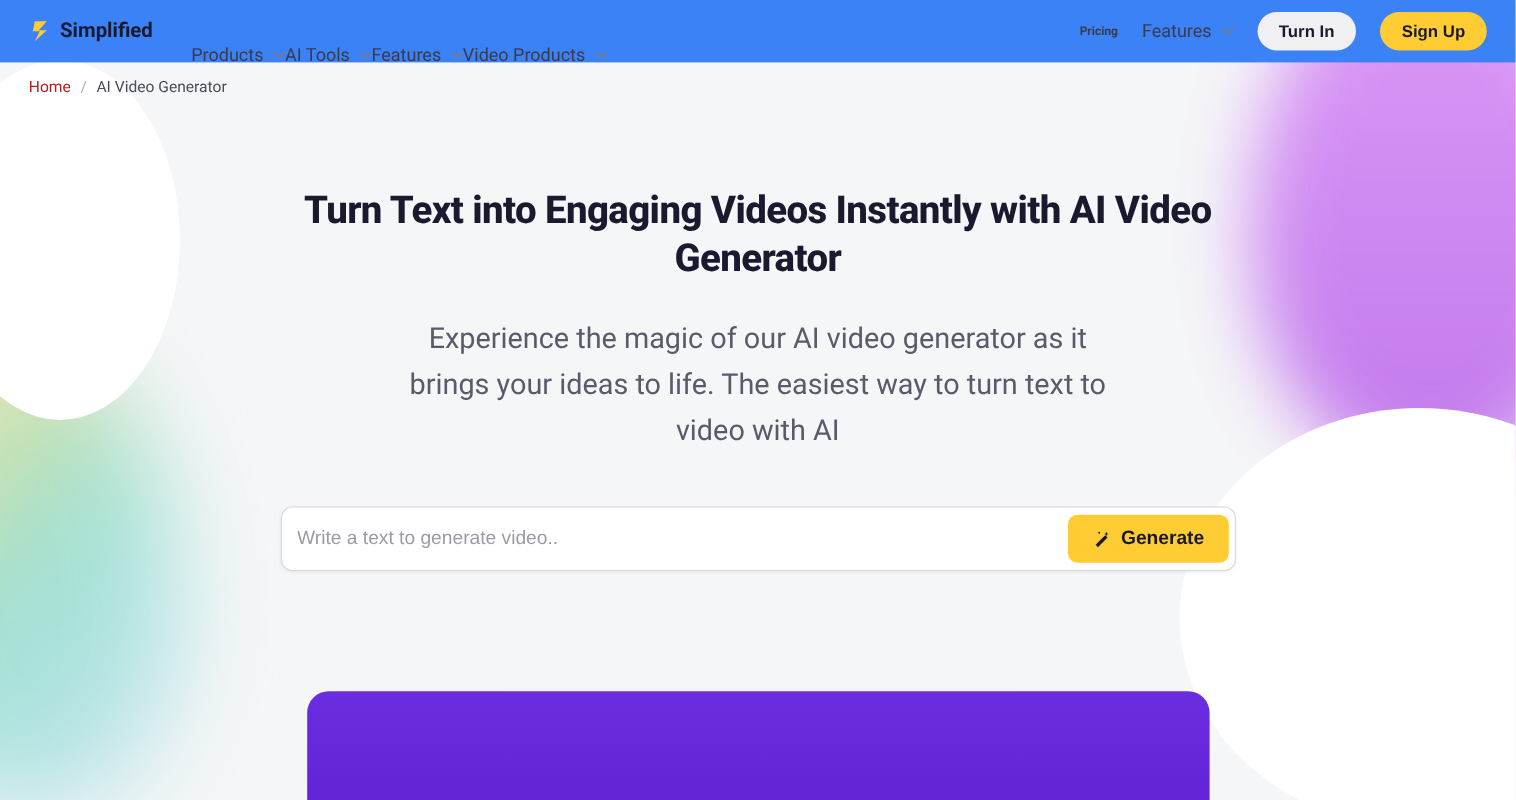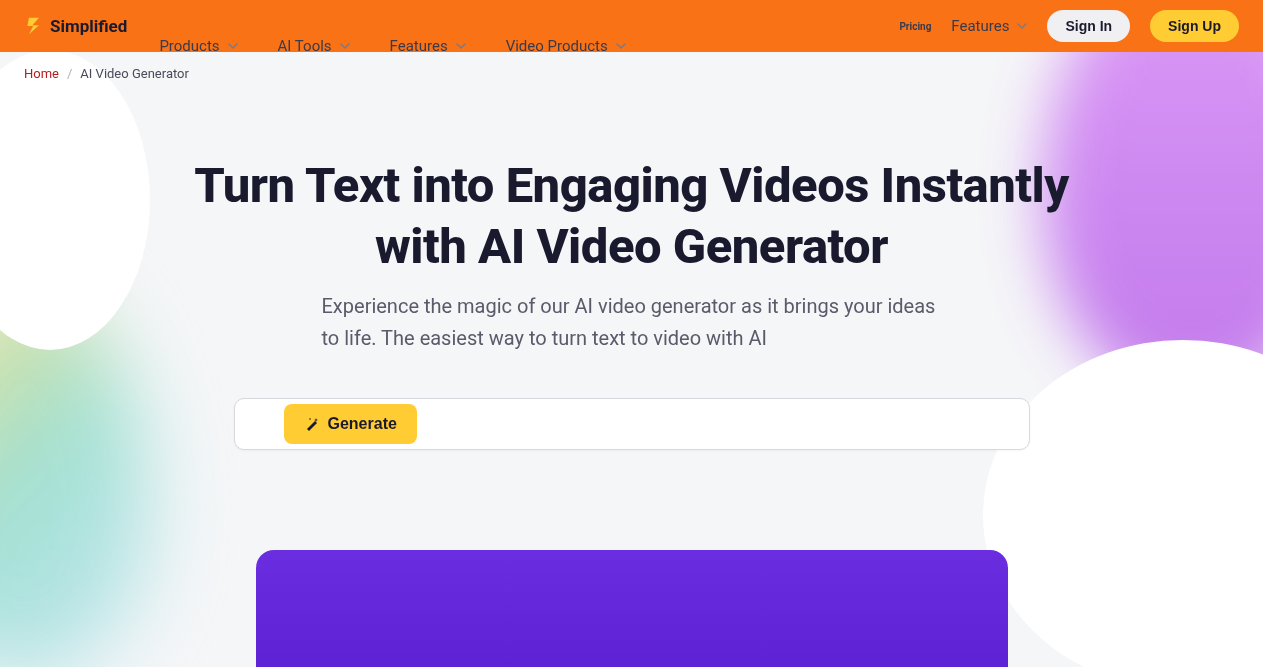--- a/index.html
+++ b/index.html
@@ -55,21 +55,21 @@
   height: 350px;
   background: white;
   border-radius: 50%;
   z-index: 1;
 }
 
 
 .header {
   position: relative;
   z-index: 10;
-  background: #f97316;
+  background: #3b82f6;
   height: 52px;
   display: flex;
   align-items: center;
   padding: 16px 24px;
 }
 .logo {
   display: flex;
   align-items: center;
   gap: 6px;
   margin-right: 32px;
@@ -78,21 +78,20 @@
   width: 20px;
   height: 20px;
 }
 .logo-text {
   font-weight: 700;
   font-size: 17px;
   color: #1a1a2e;
 }
 .nav-left {
   display: flex;
-  gap: 40px;
   margin-top: 40px;
 }
 .nav-item {
   display: flex;
   align-items: center;
   gap: 8px;
   font-size: 15px;
   color: #3a3a4a;
   cursor: pointer;
 }
@@ -161,33 +160,33 @@
 .main {
   position: relative;
   z-index: 5;
   width: 100%;
   display: flex;
   flex-direction: column;
   align-items: center;
   padding-top: 60px;
 }
 .title {
-  font-size: 49px;
+  font-size: 32px;
   font-weight: 800;
   color: #1a1a2e;
   text-align: center;
   line-height: 1.25;
   max-width: 900px;
   letter-spacing: -0.5px;
 }
 .subtitle {
-  margin-top: 12px;
-  font-size: 20px;
+  margin-top: 28px;
+  font-size: 24px;
   color: #5a5a6a;
-  text-align: left;
+  text-align: center;
   line-height: 1.6;
   max-width: 620px;
 }
 
 
 .input-bar {
   margin-top: 44px;
   width: 796px;
   background: white;
   border: 1px solid #d8d8de;
@@ -289,36 +288,37 @@
   <div class="nav-right">
     <span class="nav-link">Pricing</span>
     <div class="nav-item">
       <span>Features</span>
       <span class="chevron">
           <svg width="10" height="10" viewBox="0 0 10 10">
             <path d="M1 3 L5 7 L9 3" stroke="#7a7a88" stroke-width="1.5" fill="none" stroke-linecap="round"></path>
           </svg>
         </span>
     </div>
-    <button class="btn-signin">Sign In</button>
+    <button class="btn-signin">Turn In</button>
     <button class="btn-signup">Sign Up</button>
   </div>
 </header>
 
 <nav class="breadcrumb">
   <span class="breadcrumb-home">Home</span>
   <span class="breadcrumb-sep">/</span>
   <span class="breadcrumb-current">AI Video Generator</span>
 </nav>
 
 <main class="main">
   <h1 class="title">Turn Text into Engaging Videos Instantly with AI Video Generator</h1>
   <p class="subtitle">Experience the magic of our AI video generator as it brings your ideas to life. The easiest way to turn text to video with AI</p>
 
   <div class="input-bar">
+    <input class="input-field" type="text" placeholder="Write a text to generate video.." style="">
     <button class="btn-generate">
       <svg class="wand-icon" viewBox="0 0 16 16" fill="none">
         <path d="M3 13 L11 5 L13 7 L5 15 Z" fill="#1a1a2e"></path>
         <path d="M12 2 L12.5 3.5 L14 4 L12.5 4.5 L12 6 L11.5 4.5 L10 4 L11.5 3.5 Z" fill="#1a1a2e"></path>
         <circle cx="6" cy="3" r="0.8" fill="#1a1a2e"></circle>
       </svg>
       <span>Generate</span>
     </button>
   </div>
 

